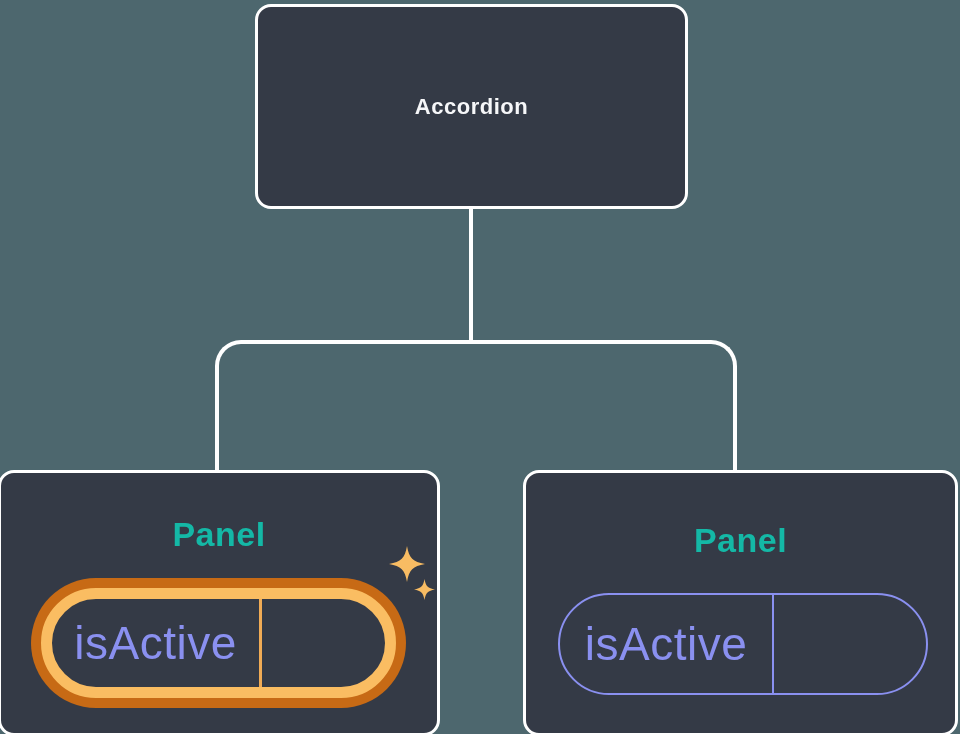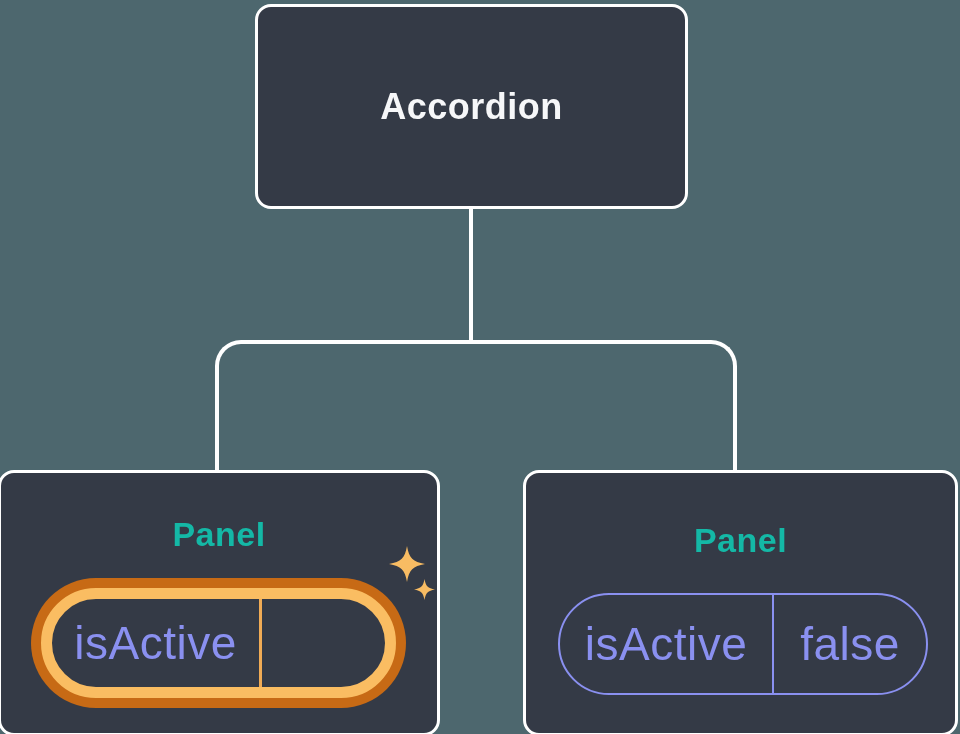--- a/index.html
+++ b/index.html
@@ -14,21 +14,21 @@
   
   .node {
     position:absolute; background:#343A46;
     border:3px solid #FFFFFF; border-radius:16px;
   }
   .node-root {
     left:255px; top:4px; width:433px; height:205px;
     display:flex; align-items:center; justify-content:center;
   }
   .node-title {
-    font-size:36px; font-weight:600; color:#F6F7F9; letter-spacing:0.5px;
+    font-size:22px; font-weight:600; color:#F6F7F9; letter-spacing:0.5px;
   }
 
   
   .stem {
     position:absolute; left:469px; top:207px; width:4px; height:135px;
     background:#FFFFFF;
   }
   .bracket {
     position:absolute; left:215px; top:340px; width:522px; height:132px;
     border-top:4px solid #FFFFFF;
@@ -111,17 +111,16 @@
       <path d="M50 0 C56 34 66 44 100 50 C66 56 56 66 50 100 C44 66 34 56 0 50 C34 44 44 34 50 0 Z" fill="#F8BC63"></path>
     </svg>
   </div>
 
   <div class="node panel-right">
     <span class="panel-title">Panel</span>
 
     <div class="pill-inactive">
       <span class="pill-cell cell-name">isActive</span>
       <span class="divider-purple"></span>
-      <span class="pill-cell cell-value">false</span>
     </div>
   </div>
 
 </div>
 
 </body></html>

